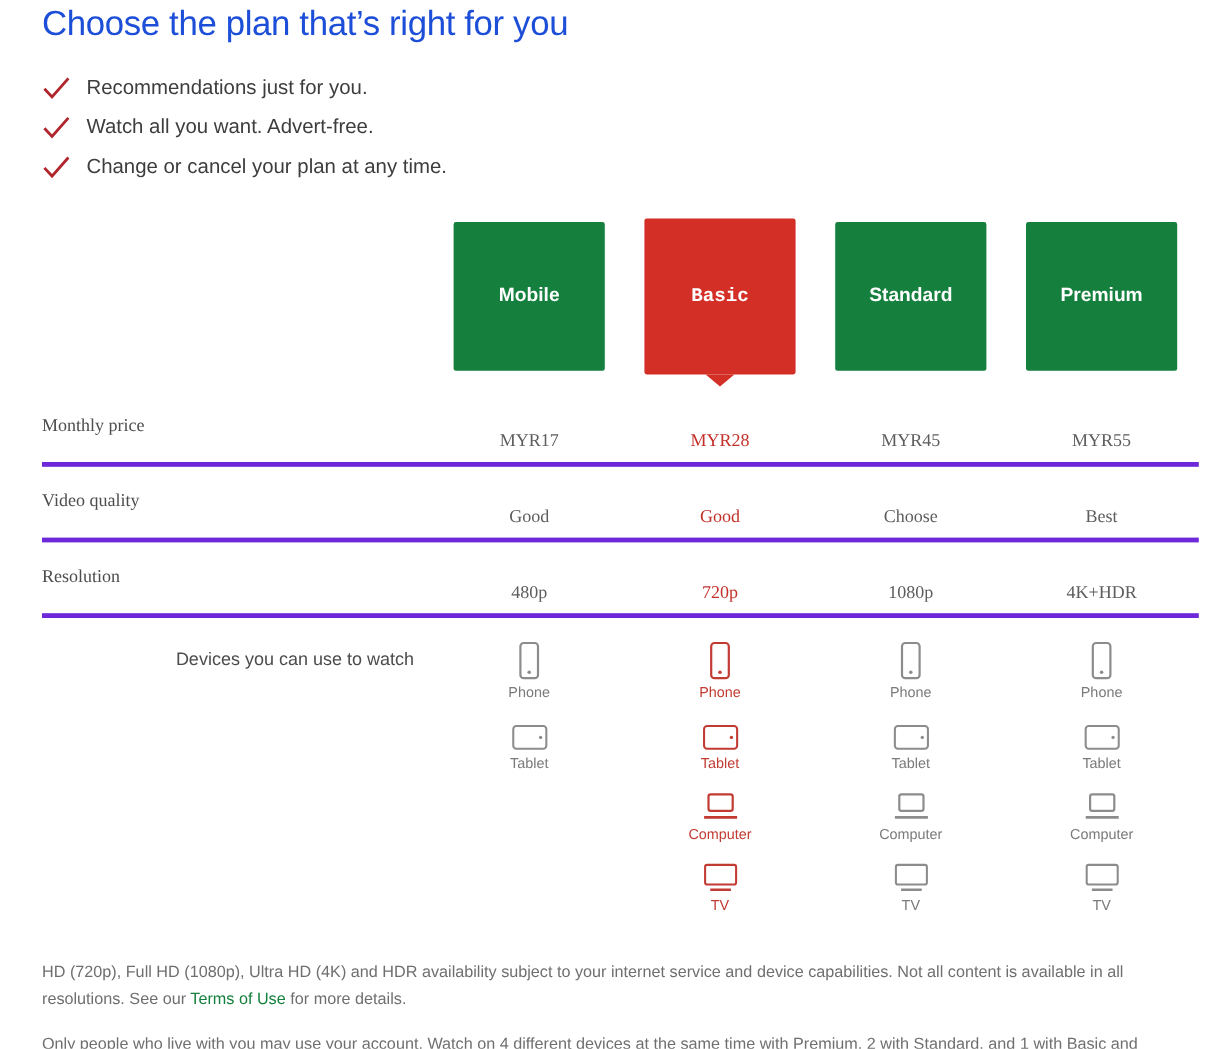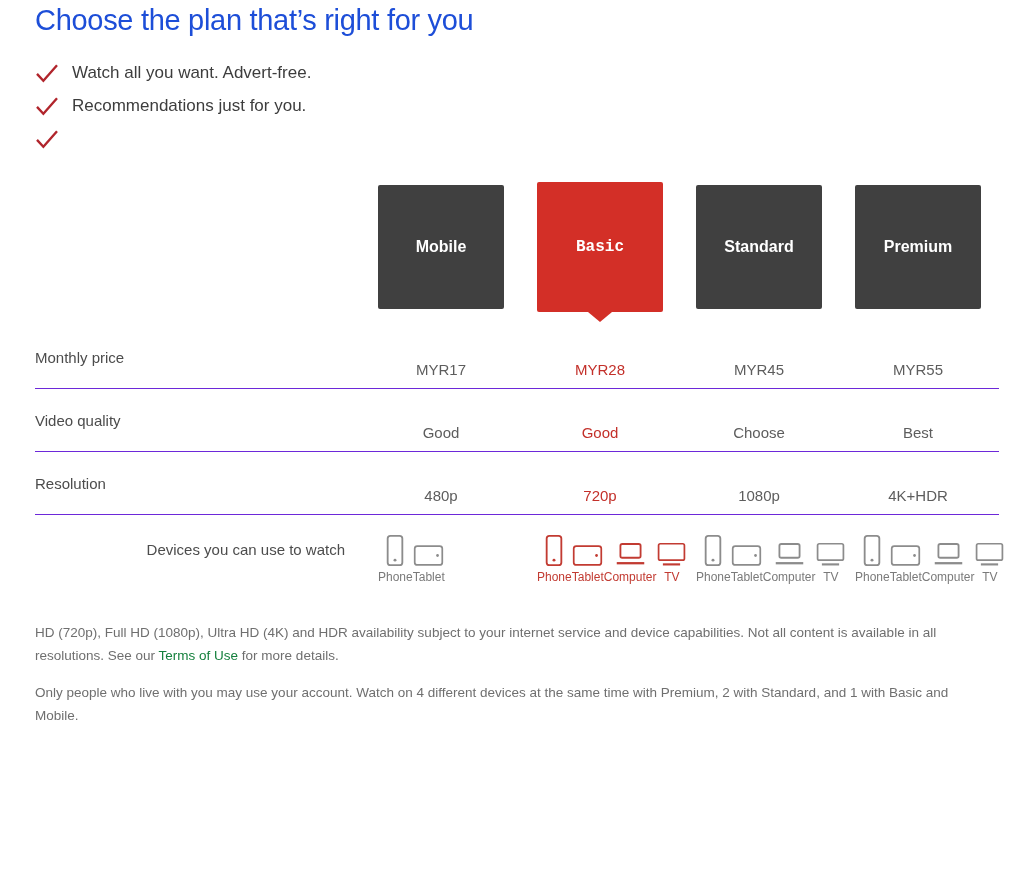--- a/index.html
+++ b/index.html
@@ -32,21 +32,21 @@
     grid-template-columns: 310px 126px 126px 126px 126px;
     column-gap: 33px;
     align-items: center;
   }
 
   
   .plans-header { margin-bottom: 14px; align-items: start; }
   .plan-box {
     position: relative;
     width: 126px; height: 124px;
-    background: #404040;
+    background: #15803d;
     border: none; border-radius: 2px;
     display: flex; align-items: center; justify-content: center;
     cursor: pointer;
     font-family: "Liberation Sans", sans-serif;
   }
   .plan-box .plan-name {
     color: #ffffff; font-size: 16px; font-weight: 700;
   }
   .plan-box.selected {
     background: #d32f27;
@@ -59,30 +59,31 @@
     transform: translateX(-50%);
     width: 0; height: 0;
     border-left: 12px solid transparent;
     border-right: 12px solid transparent;
     border-top: 10px solid #d32f27;
   }
 
   
   .feature-row {
     height: 63px;
-    border-bottom: 1px solid #6d28d9;
+    border-bottom: 4px solid #6d28d9;
+    font-family: Liberation Serif, serif;
   }
   .feature-label { font-size: 15px; color: #4c4c4c; }
   .value { text-align: center; font-size: 15px; color: #5d5d5d; margin-top: 25px; }
   .value.sel { color: #c3302a; }
 
   
   .devices-row { align-items: start; padding-top: 10px; text-align: right; }
   .devices-row .feature-label { padding-top: 16px; }
-  .device-col { display: flex; flex-direction: row; }
+  .device-col { display: flex; flex-direction: column; }
   .device-cell {
     height: 59px;
     display: flex; flex-direction: column;
     align-items: center; justify-content: flex-end;
     gap: 3px;
     color: #8c8c8c;
   }
   .device-cell .device-label { font-size: 12px; color: #7a7a7a; }
   .device-col.sel .device-cell { color: #c23b32; }
   .device-col.sel .device-label { color: #c23b32; }
@@ -103,36 +104,37 @@
 
   <h1 class="page-title">Choose the plan that’s right for you</h1>
 
   <div class="benefits">
     <div class="benefit">
       <span class="check">
         <svg width="24" height="20" viewBox="0 0 26 22">
             <polyline points="2,12 9,19.5 24,2.5" fill="none" stroke="currentColor" stroke-width="2.6"></polyline>
           </svg>
       </span>
-      <span class="benefit-text">Watch all you want. Advert-free.</span>
+      <span class="benefit-text">Recommendations just for you.</span>
     </div>
     <div class="benefit">
       <span class="check">
         <svg width="24" height="20" viewBox="0 0 26 22">
             <polyline points="2,12 9,19.5 24,2.5" fill="none" stroke="currentColor" stroke-width="2.6"></polyline>
           </svg>
       </span>
-      <span class="benefit-text">Recommendations just for you.</span>
+      <span class="benefit-text">Watch all you want. Advert-free.</span>
     </div>
     <div class="benefit">
       <span class="check">
         <svg width="24" height="20" viewBox="0 0 26 22">
             <polyline points="2,12 9,19.5 24,2.5" fill="none" stroke="currentColor" stroke-width="2.6"></polyline>
           </svg>
       </span>
+      <span class="benefit-text">Change or cancel your plan at any time.</span>
     </div>
   </div>
 
   <div class="plan-grid plans-header">
     <div></div>
     <button class="plan-box">
       <span class="plan-name">Mobile</span>
 
     </button>
     <button class="plan-box selected">

